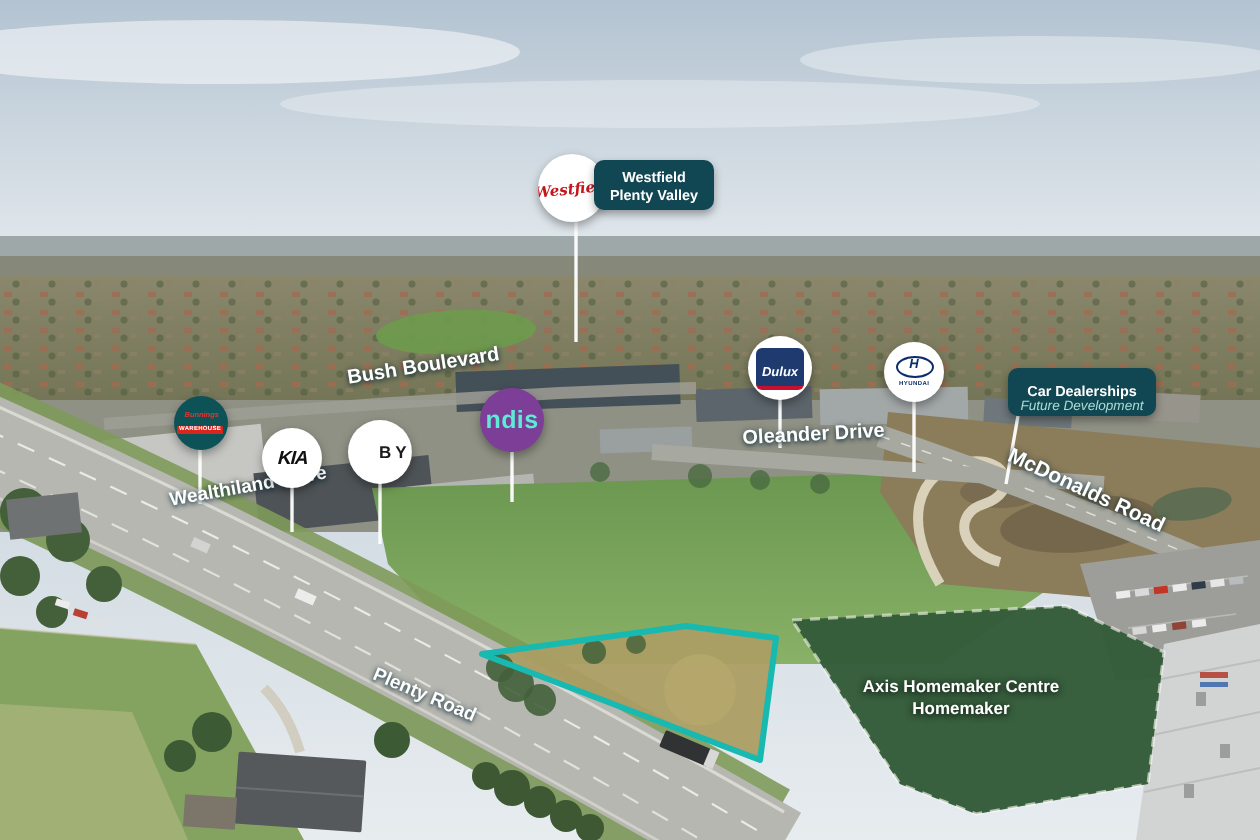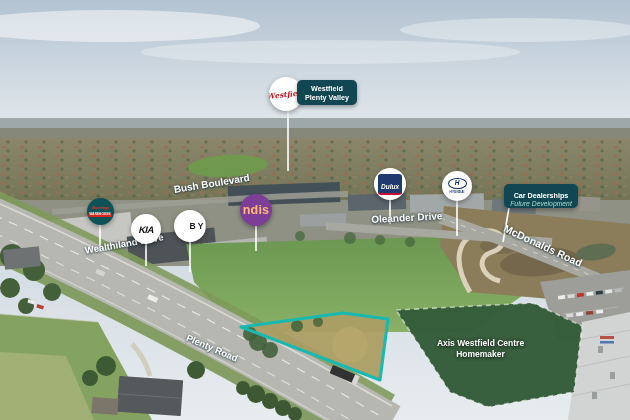--- a/index.html
+++ b/index.html
@@ -28,21 +28,21 @@
   .big-note{
     position:absolute;z-index:4;color:#fff;font-weight:bold;text-align:center;
     text-shadow:0 1px 3px rgba(0,0,0,.6),0 0 4px rgba(0,0,0,.35);
   }
   
   .westfield-script{color:#c5161d;font-family:"DejaVu Serif",serif;font-style:italic;font-weight:bold;font-size:7.5px;transform:rotate(-6deg);}
   .bunnings-name{color:#e8352a;font-size:6px;font-weight:bold;font-style:italic;transform:scale(.62);line-height:1;}
   .bunnings-tag{background:#d8261c;color:#fff;font-size:6px;font-weight:bold;transform:scale(.5);line-height:1.3;padding:0 2px;border-radius:1px;letter-spacing:.3px;}
   .kia-logo{color:#111;font-size:9.5px;font-weight:bold;letter-spacing:-.5px;transform:skewX(-14deg);}
   .byd-logo{color:#1c1c1c;font-size:8.5px;font-weight:bold;letter-spacing:2px;padding-left:2px;margin-left:21px;}
-  .ndis-logo{color:#fdba74;font-size:12.5px;font-weight:bold;letter-spacing:.2px;}
+  .ndis-logo{color:#5eead4;font-size:12.5px;font-weight:bold;letter-spacing:.2px;}
   .dulux-chip{background:#1e3a6e;border-bottom:2px solid #c8102e;border-radius:3px;padding:1px 3px 0 3px;}
   .dulux-text{color:#fff;font-size:6.5px;font-weight:bold;font-style:italic;line-height:1.2;}
   .hyundai-oval{width:17px;height:9px;border:1.3px solid #0a2d6b;border-radius:50%;display:flex;align-items:center;justify-content:center;}
   .hyundai-h{color:#0a2d6b;font-size:6.5px;font-weight:bold;font-style:italic;line-height:1;}
   .hyundai-word{color:#0a2d6b;font-size:6px;font-weight:bold;letter-spacing:.4px;transform:scale(.5);line-height:1;}
   .chip-line1{font-size:7.2px;font-weight:bold;line-height:1.25;}
   .chip-line2{font-size:6.8px;font-style:italic;color:#a8dcd4;line-height:1.2;}
 </style>
 </head>
 <body>
@@ -273,17 +273,17 @@
 
   <div class="road-label" style="left:173px;top:184px;font-size:10px;transform:rotate(-9deg);transform-origin:left top;">Bush Boulevard</div>
   <div class="road-label" style="left:84px;top:245px;font-size:9.5px;transform:rotate(-10deg);transform-origin:left top;">Wealthiland Drive</div>
   <div class="road-label" style="left:371px;top:214px;font-size:10px;transform:rotate(-3deg);transform-origin:left top;">Oleander Drive</div>
   <div class="road-label" style="left:507px;top:222px;font-size:10.5px;transform:rotate(25deg);transform-origin:left top;">McDonalds Road</div>
   <div class="road-label" style="left:189px;top:332px;font-size:9.5px;transform:rotate(23deg);transform-origin:left top;">Plenty Road</div>
 
   <div class="big-note" style="left:245px;top:321px;width:140px;font-size:14px;line-height:1.12;">
   </div>
   <div class="big-note" style="left:418px;top:338px;width:125px;font-size:8.5px;line-height:1.25;">
-    <div>Axis Westfield Centre</div>
+    <div>Axis Homemaker Centre</div>
     <div>Homemaker</div>
   </div>
 
 </div>
 
 </body></html>

